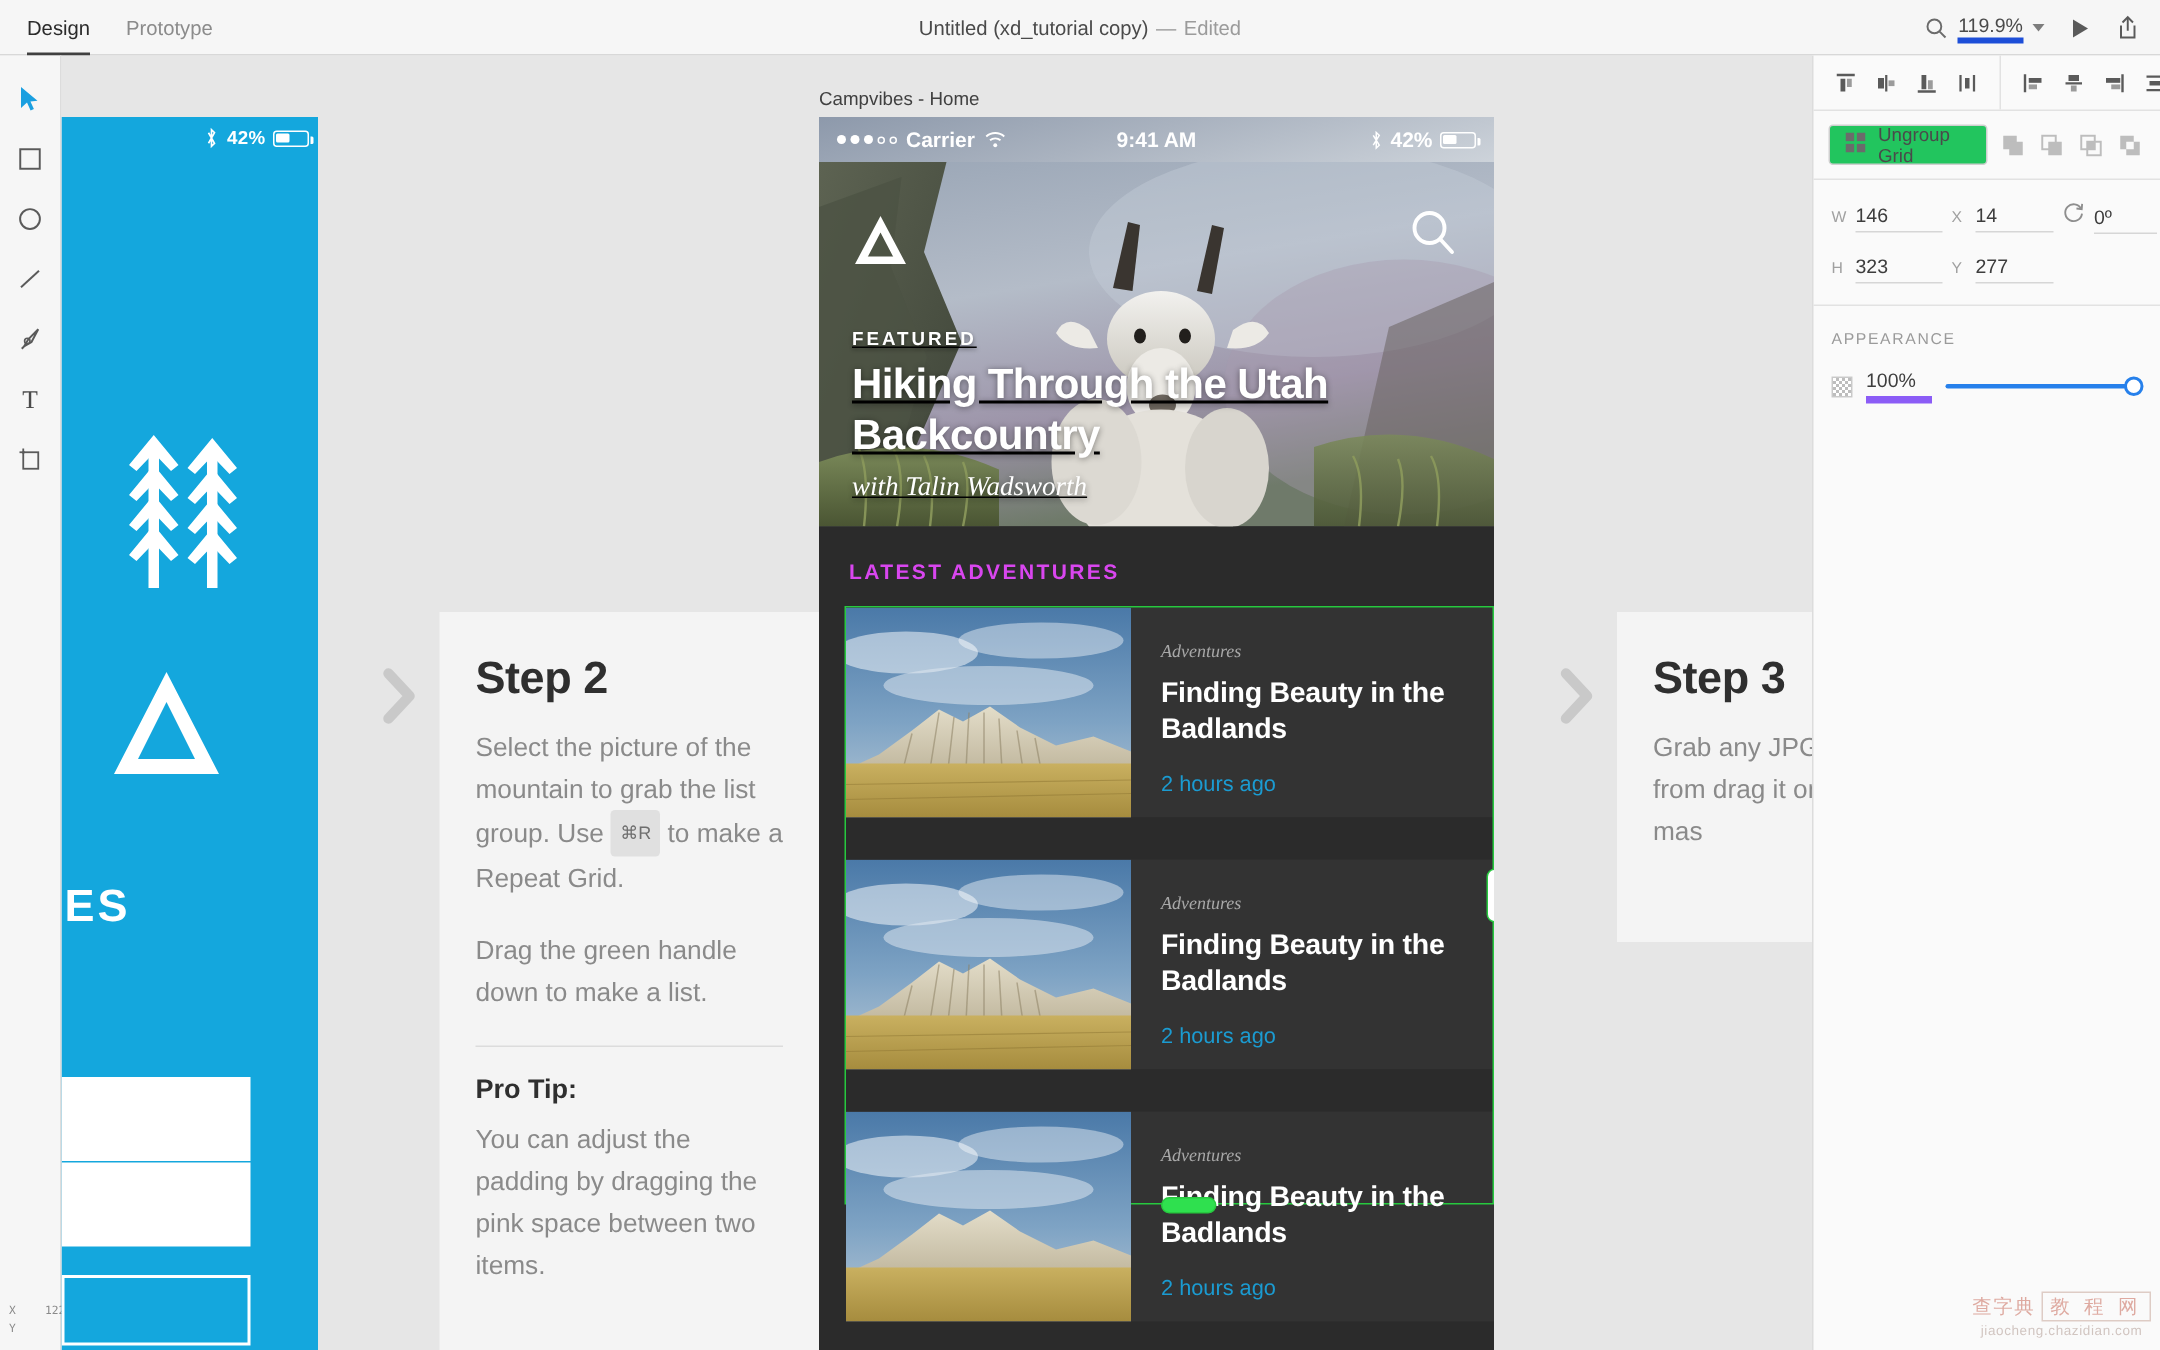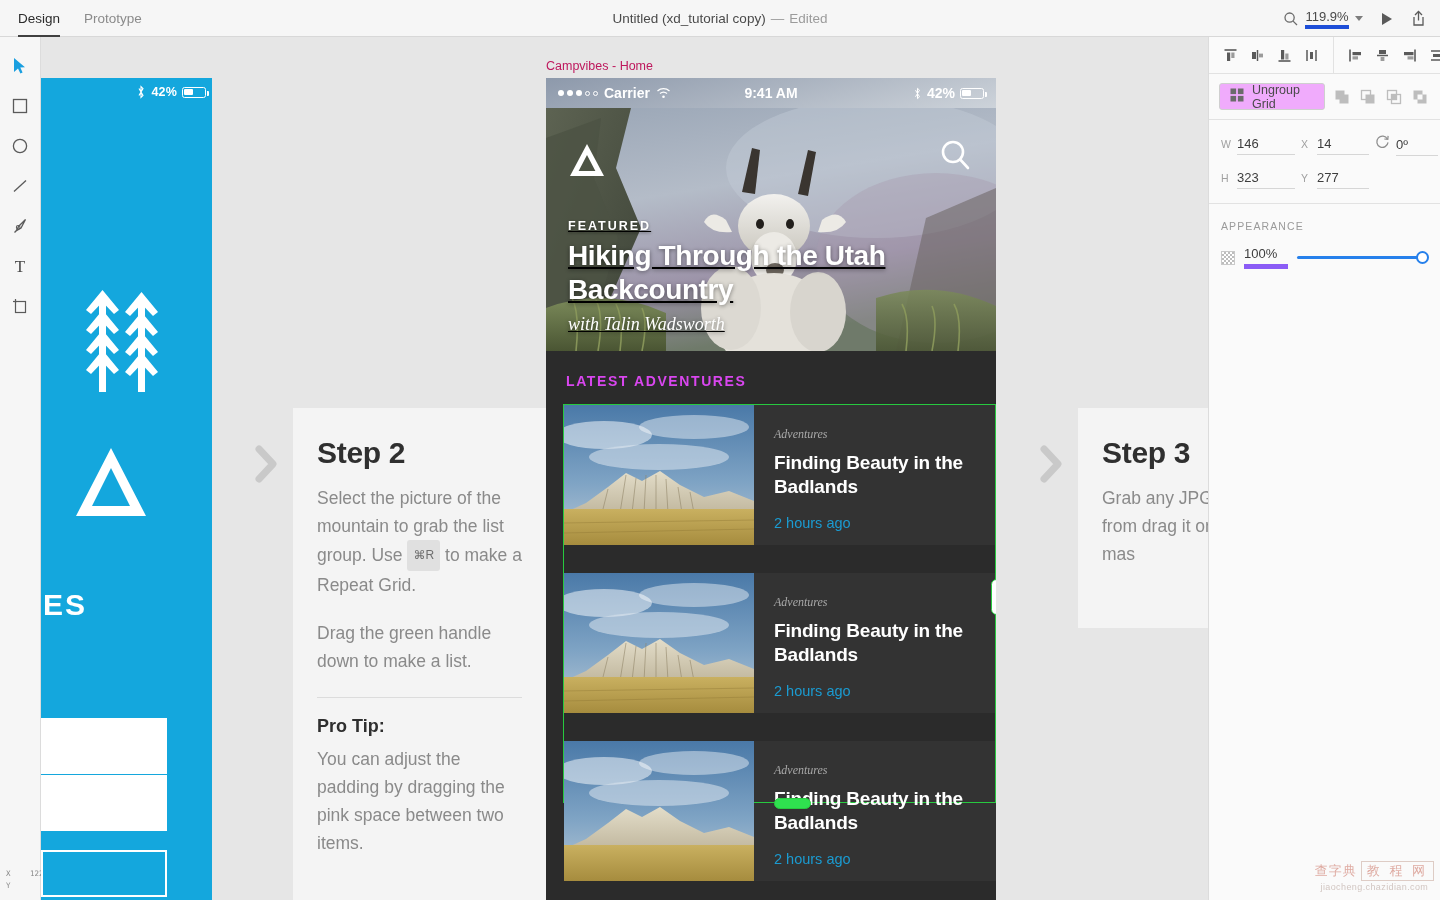--- a/index.html
+++ b/index.html
@@ -96,21 +96,21 @@
     font-size: 12px; border-radius: 3px; padding: 1px 6px 2px;
     vertical-align: 2px; font-family: "Liberation Sans", sans-serif;
   }
   .divider { height: 1px; background: #dcdcdc; margin: 8px 0 18px 0; }
   .protip-title { font-size: 18px; font-weight: bold; color: #2f2f2f; margin-bottom: 8px; }
 
   .chevron { position: absolute; color: #c9c9c9; }
 
   
   .ab-label {
-    position: absolute; font-size: 12.5px; color: #be185d;
+    position: absolute; font-size: 12.5px; color: #404040;
   }
   .phone {
     position: absolute; left: 505px; top: 41px; width: 450px; height: 836px;
     background: #2b2b2b; overflow: hidden;
   }
   .statusbar {
     position: relative; height: 30px; display: flex; align-items: center;
     padding: 0 12px; color: #fff; font-size: 14px;
     background: linear-gradient(165deg,#8d99ab 0%,#a9b2bf 45%,#cdd3da 100%);
   }
@@ -178,21 +178,21 @@
   .align-group { display: flex; align-items: center; gap: 2px; padding: 0 9px; }
   .align-group.second { border-left: 1px solid #e2e2e2; }
   .align-btn { width: 25px; height: 25px; display: flex; align-items: center; justify-content: center; cursor: default; }
 
   .group-row {
     display: flex; align-items: center; height: 46px; padding: 0 10px;
     border-bottom: 1px solid #e2e2e2; gap: 6px;
   }
   .ungroup-btn {
     display: flex; align-items: center; gap: 8px;
-    border: 1px solid #cfcfcf; background: #f0abfc; border-radius: 3px;
+    border: 1px solid #cfcfcf; background: #22c55e; border-radius: 3px;
     height: 27px; padding: 0 10px; font-size: 12.5px; color: #4a4a4a; cursor: default;
   }
   .bool-btns { display: flex; gap: 5px; margin-left: auto; }
   .bool-btn { width: 21px; height: 21px; display: flex; align-items: center; justify-content: center; cursor: default; }
 
   .props { padding: 14px 12px 12px 12px; border-bottom: 1px solid #e2e2e2; }
   .prop-row { display: flex; align-items: center; gap: 6px; margin-bottom: 14px; }
   .prop-row:last-child { margin-bottom: 2px; }
   .prop-cell { display: flex; align-items: baseline; gap: 7px; }
   .prop-lbl { font-size: 10.5px; color: #a0a0a0; text-transform: uppercase; width: 9px; }

